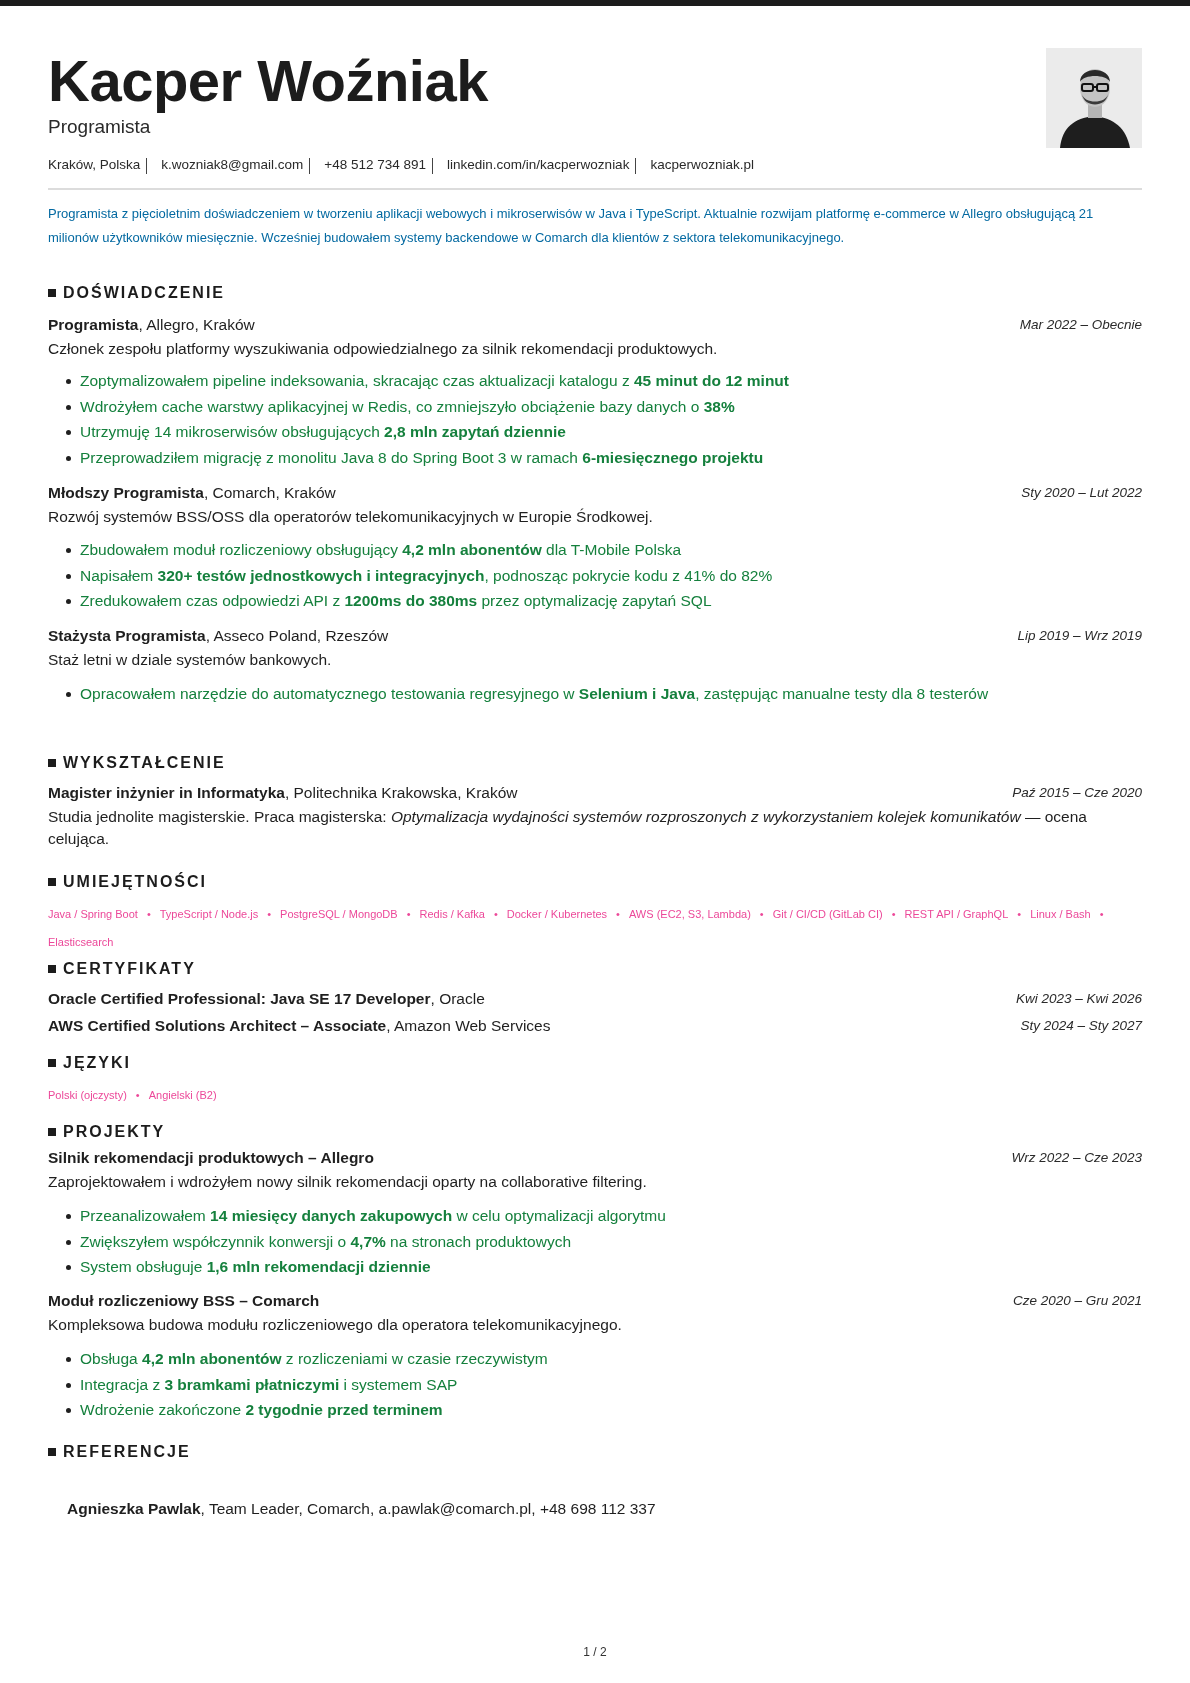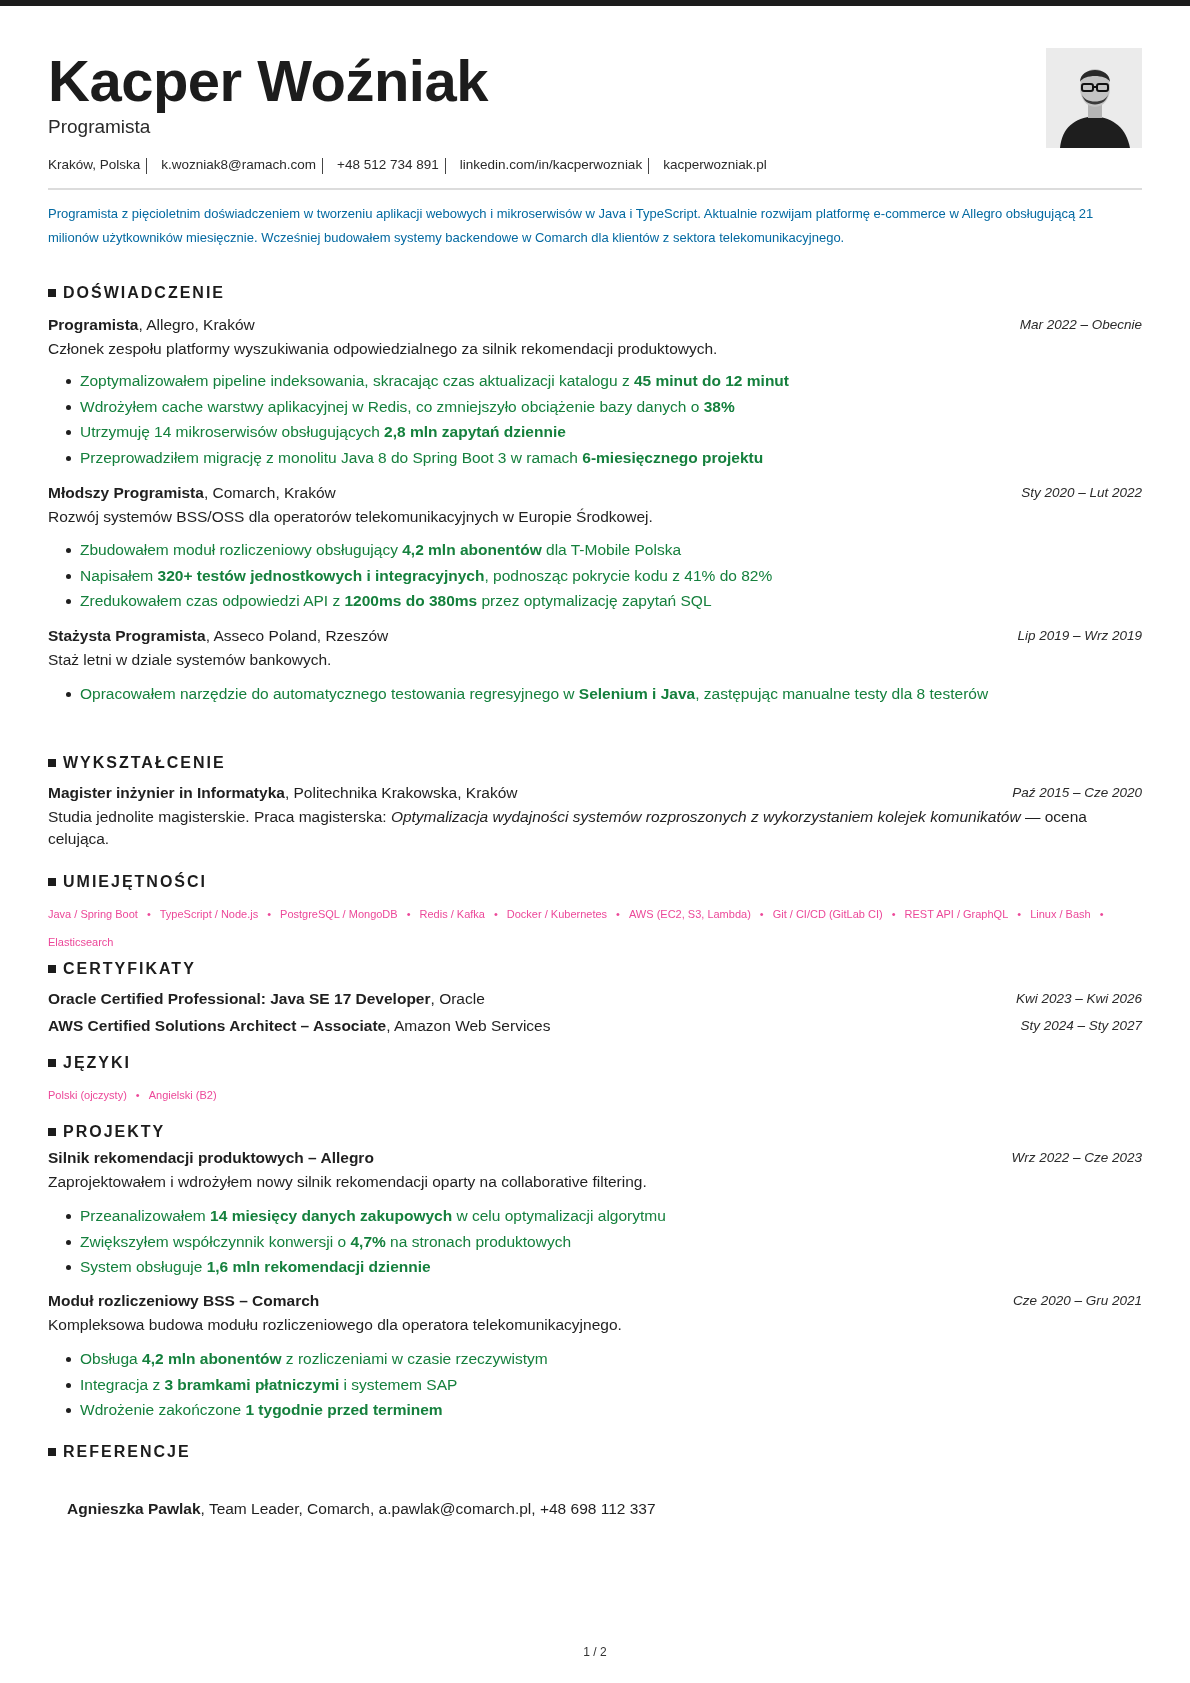--- a/index.html
+++ b/index.html
@@ -53,21 +53,21 @@
         <path d="M34 34 C34 18 64 18 64 34 C60 26 38 26 34 34 Z" fill="#2a2a2a"></path>
         <path d="M36 46 C38 60 60 60 62 46 C60 56 38 56 36 46 Z" fill="#3a3a3a"></path>
         <rect x="36" y="36" width="11" height="7" rx="2" fill="none" stroke="#111" stroke-width="2"></rect>
         <rect x="51" y="36" width="11" height="7" rx="2" fill="none" stroke="#111" stroke-width="2"></rect>
         <line x1="47" y1="39" x2="51" y2="39" stroke="#111" stroke-width="2"></line>
       </svg>
     </div>
     <div class="contacts">
       <span class="c-item">Kraków, Polska</span>
       <span class="sep"></span>
-      <span class="c-item">k.wozniak8@ramach.com</span>
+      <span class="c-item">k.wozniak8@gmail.com</span>
       <span class="sep"></span>
       <span class="c-item">+48 512 734 891</span>
       <span class="sep"></span>
       <span class="c-item">linkedin.com/in/kacperwozniak</span>
       <span class="sep"></span>
       <span class="c-item">kacperwozniak.pl</span>
     </div>
     <div class="hr"></div>
   </div>
 
@@ -167,21 +167,21 @@
   </ul>
 
   <div class="entry-head" style="top:1292px;">
     <b>Moduł rozliczeniowy BSS – Comarch</b>
     <span class="date">Cze 2020 – Gru 2021</span>
   </div>
   <div class="line" style="top:1314px;">Kompleksowa budowa modułu rozliczeniowego dla operatora telekomunikacyjnego.</div>
   <ul class="bullets" style="top:1348px;">
     <li><span>Obsługa </span><b>4,2 mln abonentów</b><span> z rozliczeniami w czasie rzeczywistym</span></li>
     <li><span>Integracja z </span><b>3 bramkami płatniczymi</b><span> i systemem SAP</span></li>
-    <li><span>Wdrożenie zakończone </span><b>1 tygodnie przed terminem</b><span></span></li>
+    <li><span>Wdrożenie zakończone </span><b>2 tygodnie przed terminem</b><span></span></li>
   </ul>
 
   <div class="section-title" style="top:1443px;">
     <span class="sq"></span>
     <span>REFERENCJE</span>
   </div>
   <div class="line" style="top:1498px;margin-left:19px;">
     <b>Agnieszka Pawlak</b><span>, Team Leader, Comarch, a.pawlak@comarch.pl, +48 698 112 337</span>
   </div>
 </div>

